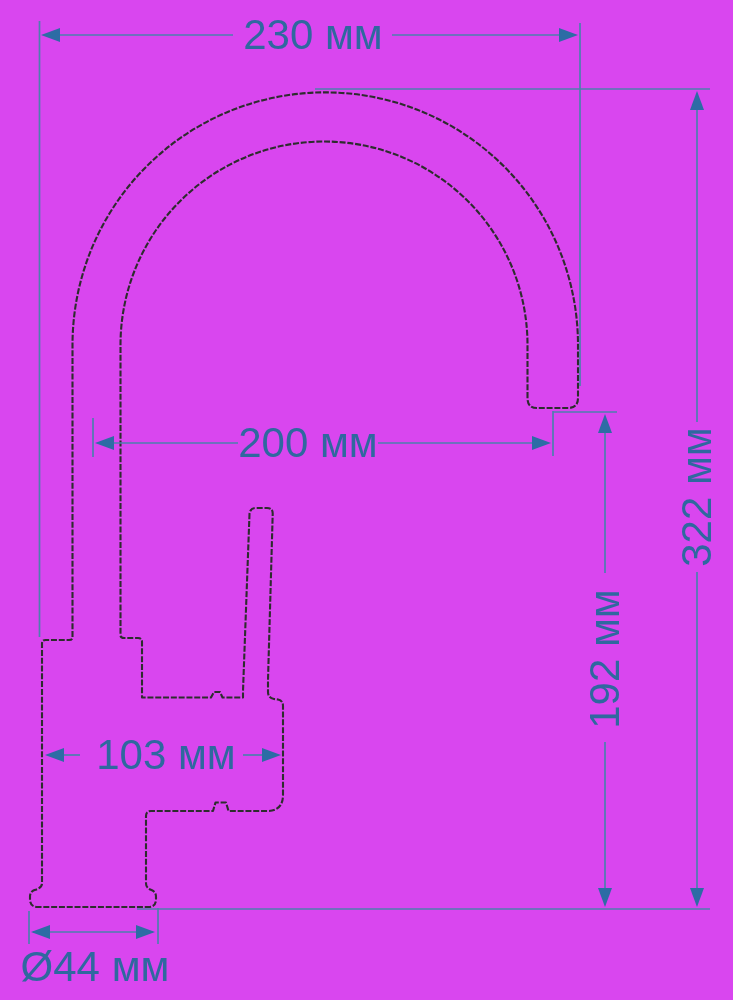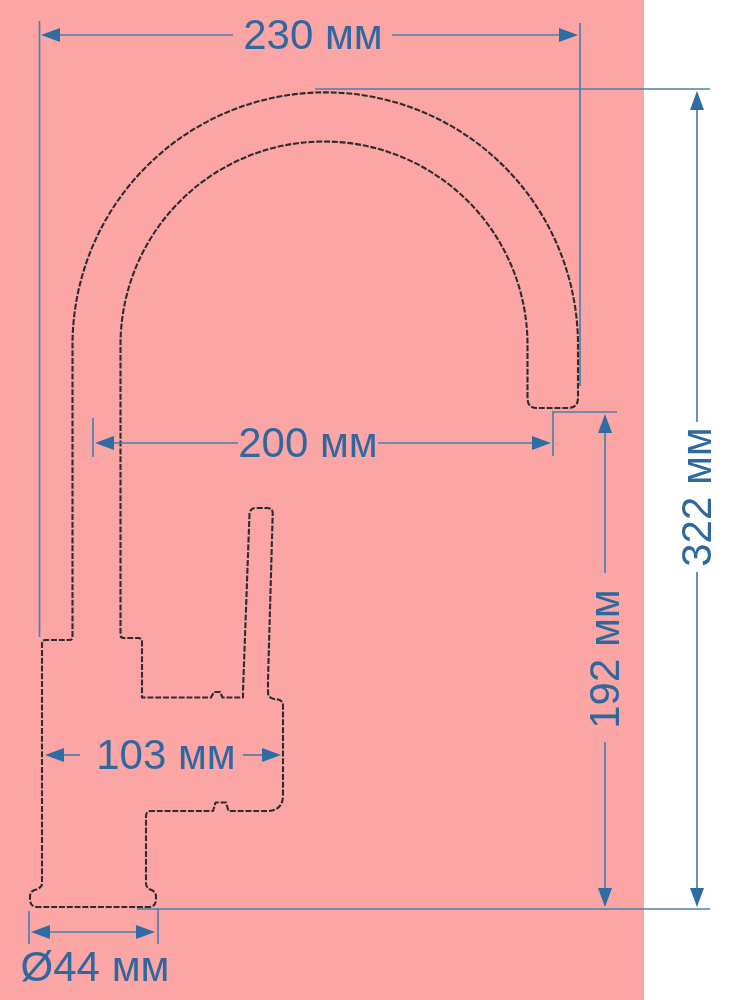--- a/index.html
+++ b/index.html
@@ -4,24 +4,24 @@
 <style>
   html, body {
     margin: 0;
     padding: 0;
     background: #ffffff;
     width: 733px;
     height: 1000px;
     overflow: hidden;
   }
   .drawing-wrap {
-    width: 644px;
+    width: 733px;
     height: 1000px;
     position: relative;
-    background: #fca5a5;
+    background: #d946ef;
   }
   svg {
     display: block;
   }
   .outline {
     fill: none;
     stroke: #2d2d2d;
     stroke-width: 2.1;
     stroke-linejoin: round;
     stroke-linecap: butt;

